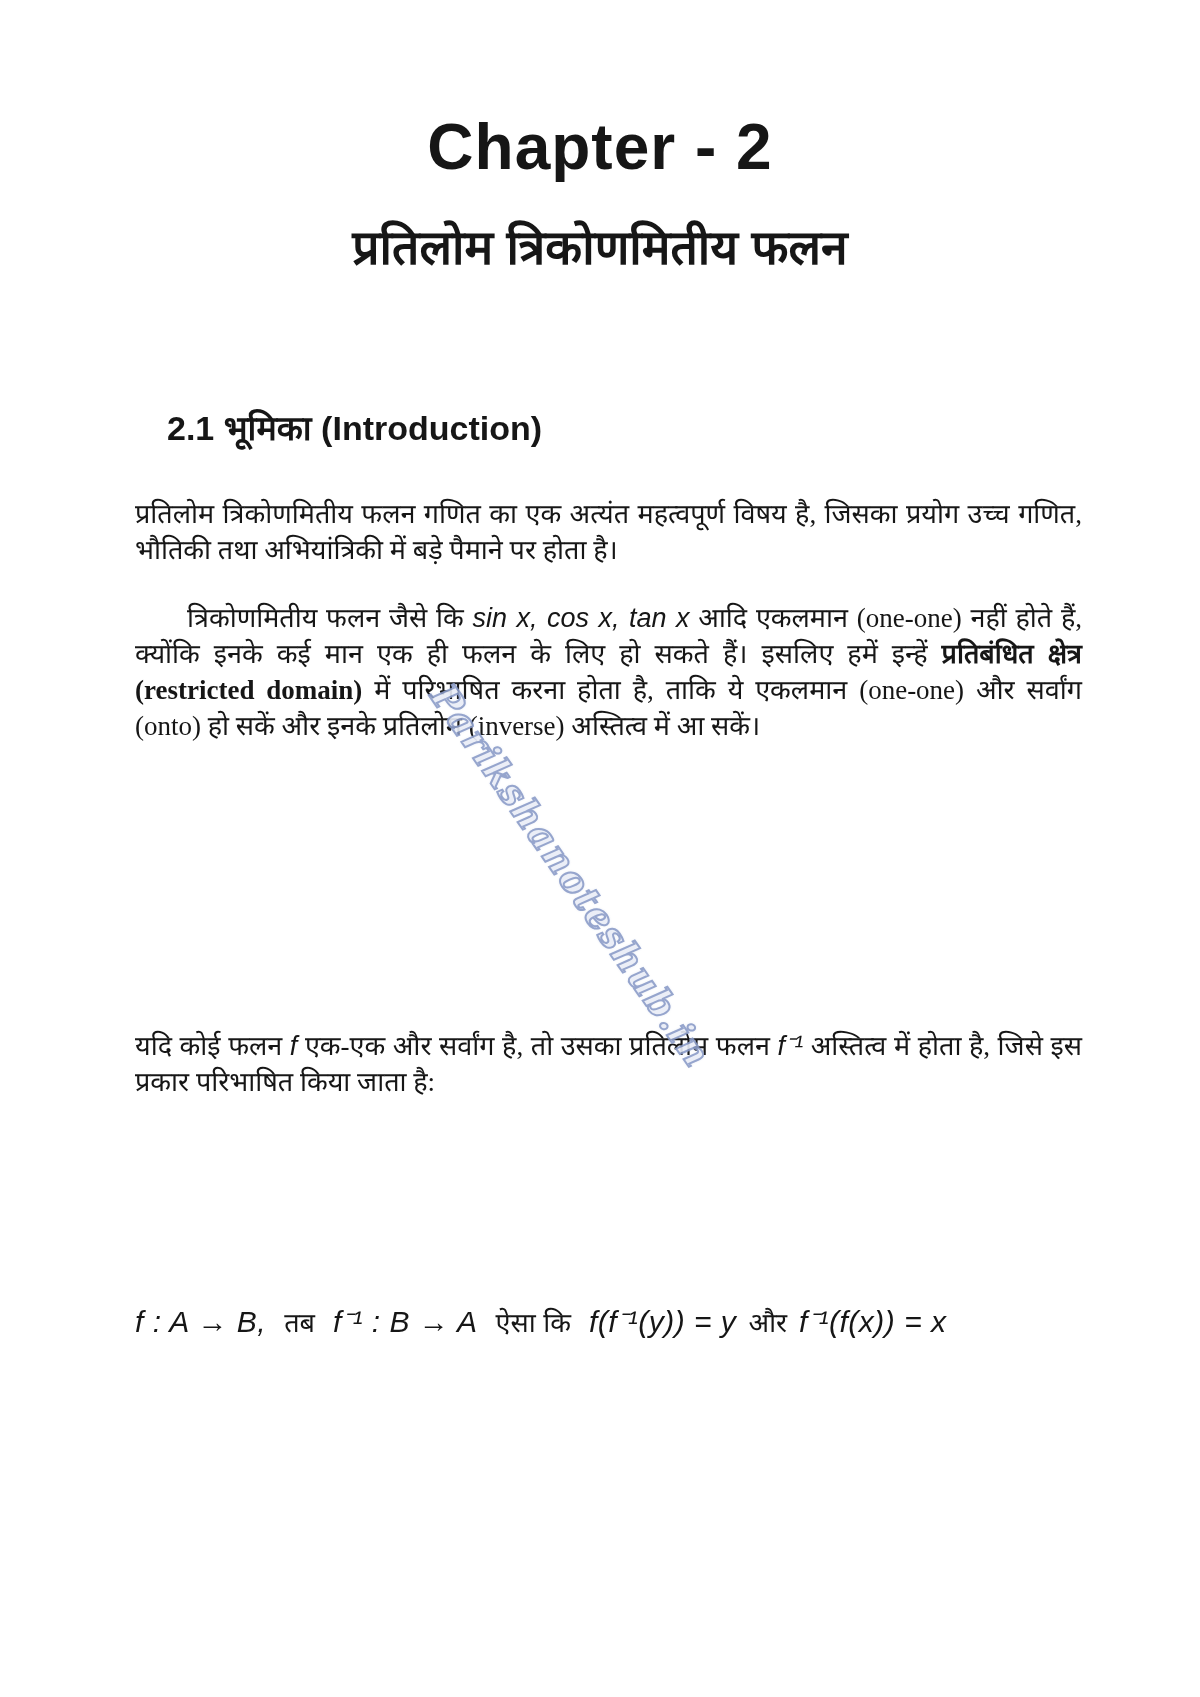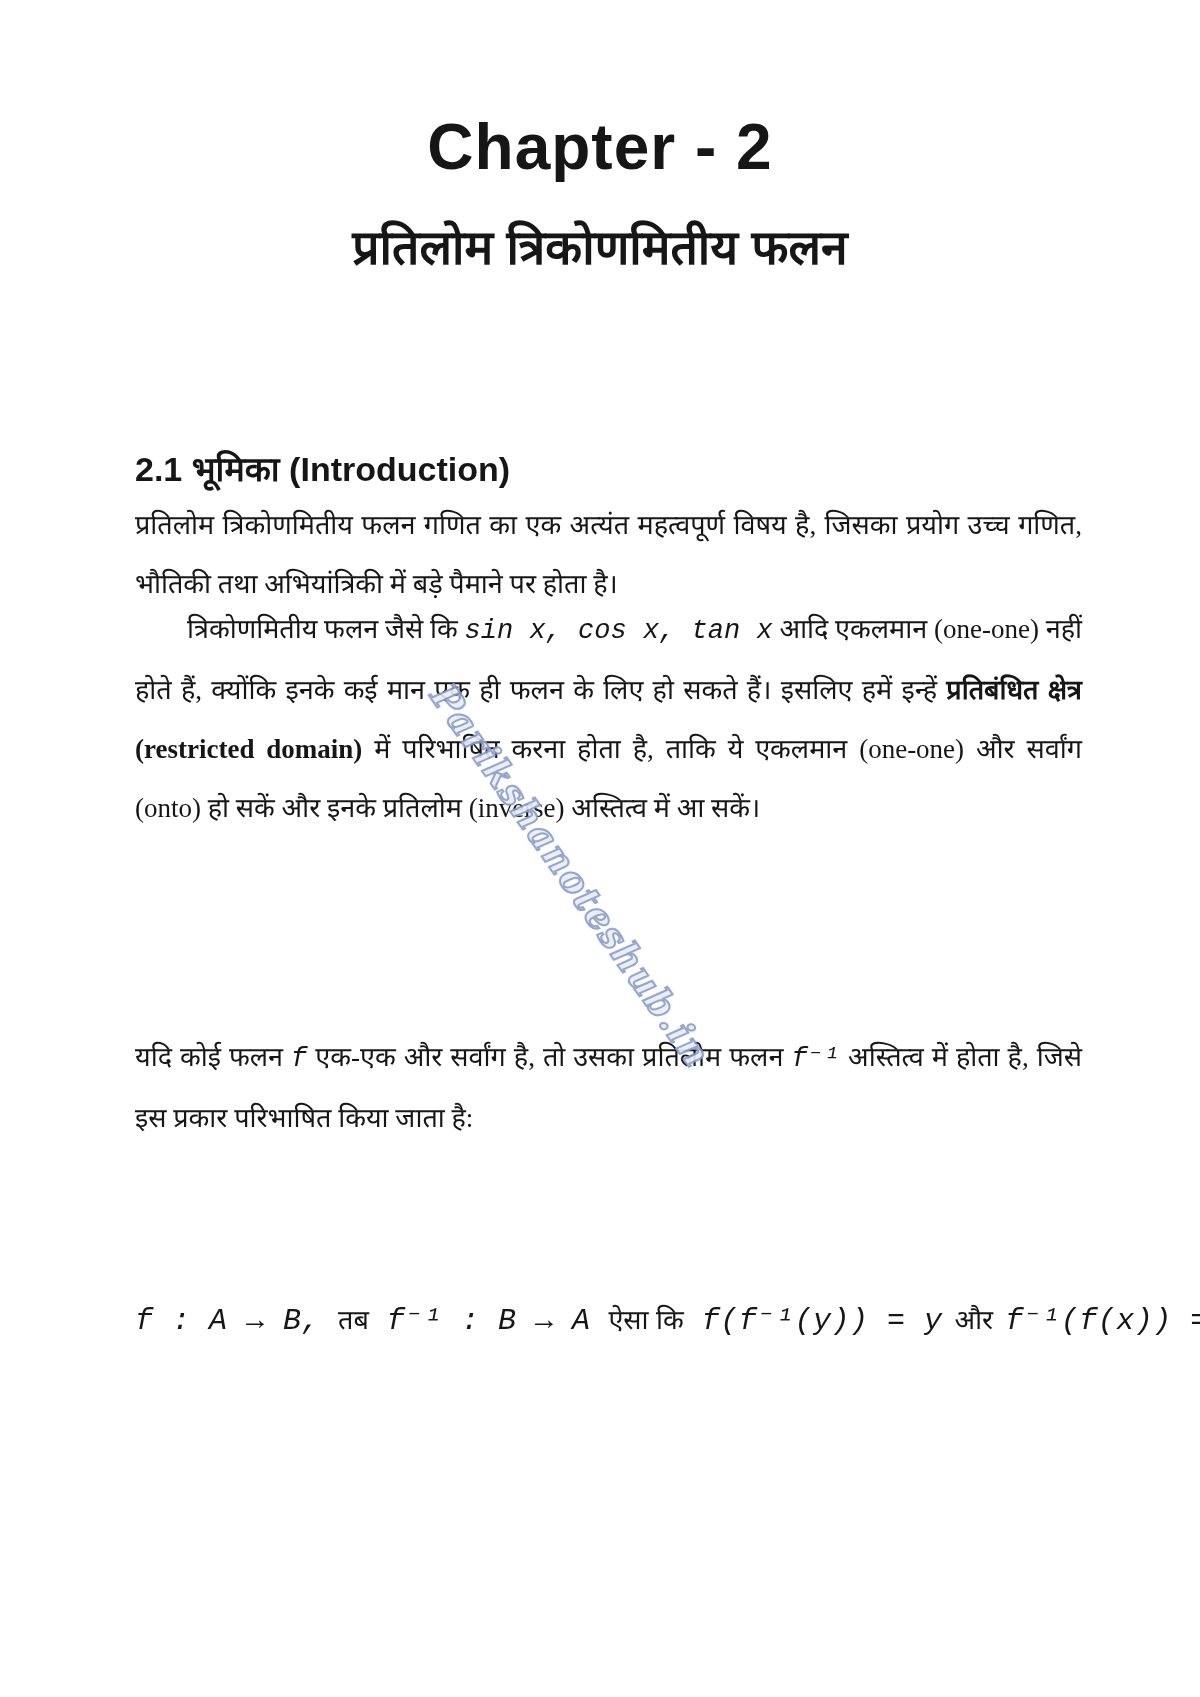--- a/index.html
+++ b/index.html
@@ -45,29 +45,29 @@
   .h-sub {
     left: 135px; right: 118px;
     font-family: "Liberation Sans", "DejaVu Sans", sans-serif;
     font-weight: 700;
     font-size: 27px;
     color: #161616;
   }
   .para {
     left: 135px; right: 118px;
     font-size: 27px;
-    line-height: 59px;
+    line-height: 36px;
     text-align: justify;
     color: #161616;
   }
   .bold { font-weight: 700; }
   .indent { text-indent: 52px; }
 
   .math {
-    font-family: Liberation Mono, monospace;
+    font-family: Liberation Sans, sans-serif;
     font-style: italic;
   }
   .formula {
     left: 135px; right: 118px;
     top: 1300px;
     font-size: 30px;
     color: #161616;
     white-space: nowrap;
   }
   .formula .math { letter-spacing: 0.5px; }
@@ -107,21 +107,21 @@
 </style>
 </head>
 <body>
 
 <div class="page">
 
   <div class="abs chapter-title">Chapter - 2</div>
 
   <div class="abs chapter-subtitle">प्रतिलोम त्रिकोणमितीय फलन</div>
 
-  <div class="abs h-section" style="top:445px;">2.1 भूमिका (Introduction)</div>
+  <div class="abs h-section" style="top:404px;margin-left:32px;">2.1 भूमिका (Introduction)</div>
 
   <div class="abs para" style="top:496px;">प्रतिलोम त्रिकोणमितीय फलन गणित का एक अत्यंत महत्वपूर्ण विषय है, जिसका प्रयोग उच्च गणित, भौतिकी तथा अभियांत्रिकी में बड़े पैमाने पर होता है।</div>
 
   <div class="abs para indent" style="top:600px;">
     <span>त्रिकोणमितीय फलन जैसे कि </span><span class="math">sin x, cos x, tan x</span><span> आदि एकलमान (one-one) नहीं होते हैं, क्योंकि इनके कई मान एक ही फलन के लिए हो सकते हैं। इसलिए हमें इन्हें </span><span class="bold">प्रतिबंधित क्षेत्र (restricted domain)</span><span> में परिभाषित करना होता है, ताकि ये एकलमान (one-one) और सर्वांग (onto) हो सकें और इनके प्रतिलोम (inverse) अस्तित्व में आ सकें।</span>
   </div>
 
 
 
   <div class="abs para" style="top:1028px;">

